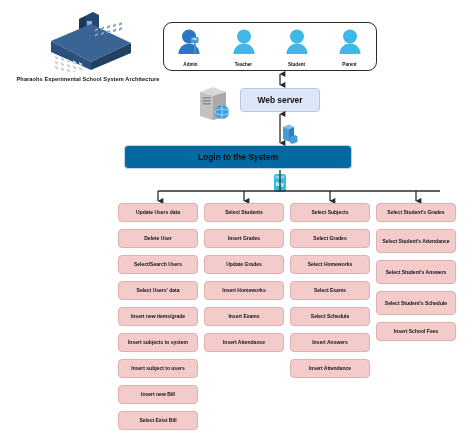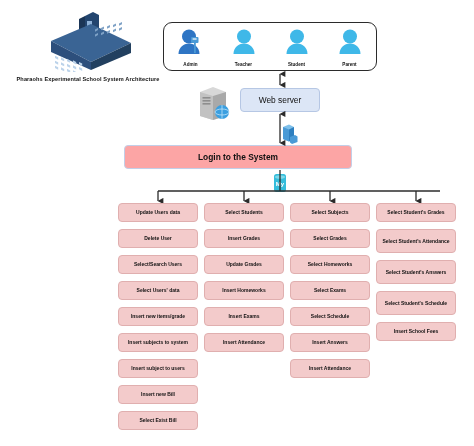--- a/index.html
+++ b/index.html
@@ -69,34 +69,34 @@
     top: 88px;
     width: 80px;
     height: 24px;
     background: #dce6f6;
     border: 1px solid #b6c7e4;
     border-radius: 4px;
     display: flex;
     align-items: center;
     justify-content: center;
     font-size: 8.4px;
-    font-weight: normal;
+    font-weight: bold;
     color: #111;
     box-sizing: border-box;
   }
   #mid-server-icon { position: absolute; left: 281px; top: 124px; }
 
   
   #login-box {
     position: absolute;
     left: 124px;
     top: 145px;
     width: 228px;
     height: 24px;
-    background: #fca5a5;
+    background: #0369a1;
     border: 1px solid #c2cfe8;
     border-radius: 4px;
     display: flex;
     align-items: center;
     justify-content: center;
     font-size: 8.4px;
     font-weight: bold;
     color: #111;
     box-sizing: border-box;
   }

